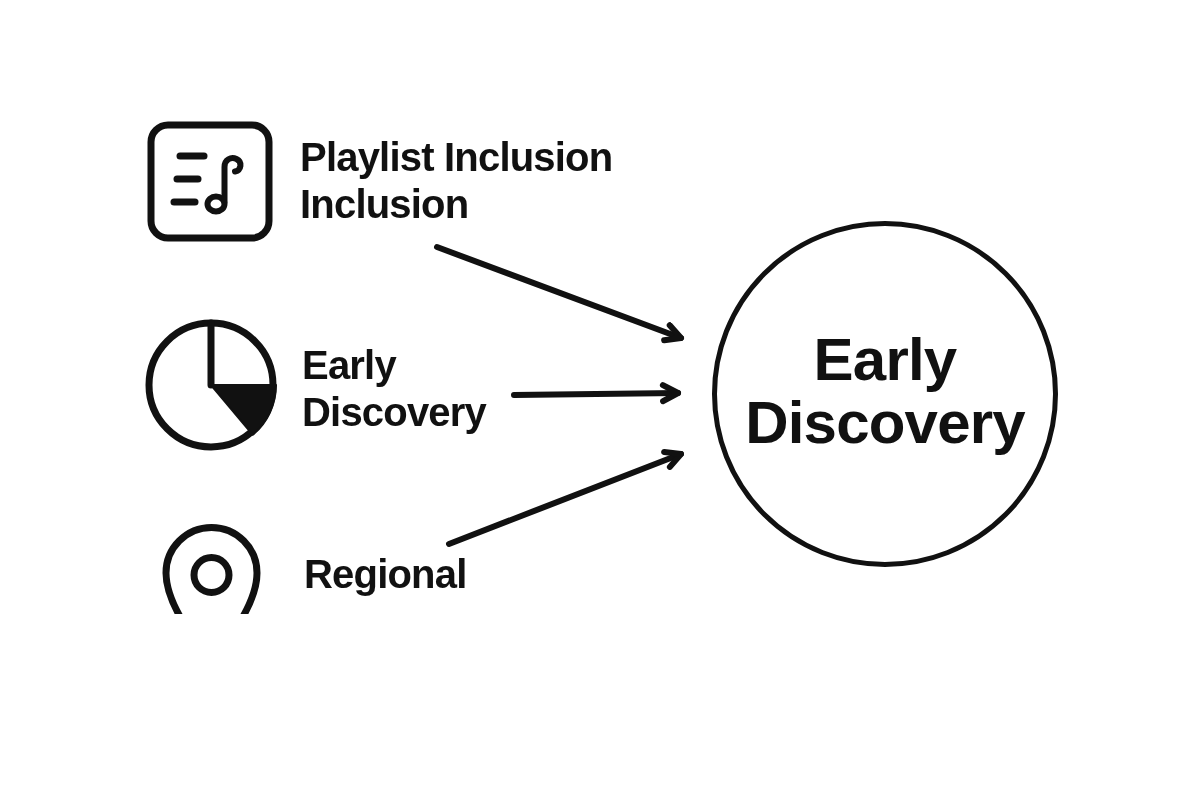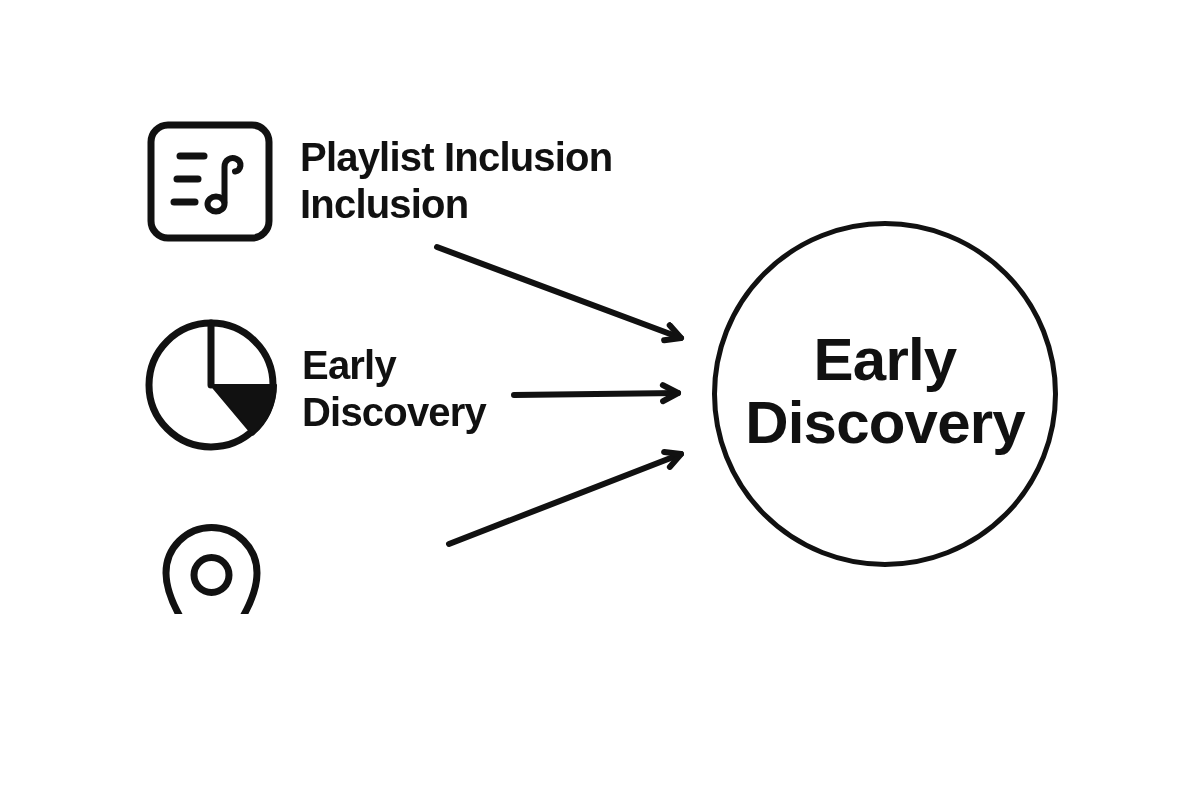--- a/index.html
+++ b/index.html
@@ -101,20 +101,21 @@
     <span>Playlist Inclusion</span>
     <span>Inclusion</span>
   </div>
 
   <div class="factor-label" id="label-f2">
     <span>Early</span>
     <span>Discovery</span>
   </div>
 
   <div class="factor-label" id="label-f3">
+    <span>Regional</span>
   </div>
 
   <div class="outcome-label">
     <span>Early</span>
     <span>Discovery</span>
   </div>
 
 </div>
 
 </body></html>

